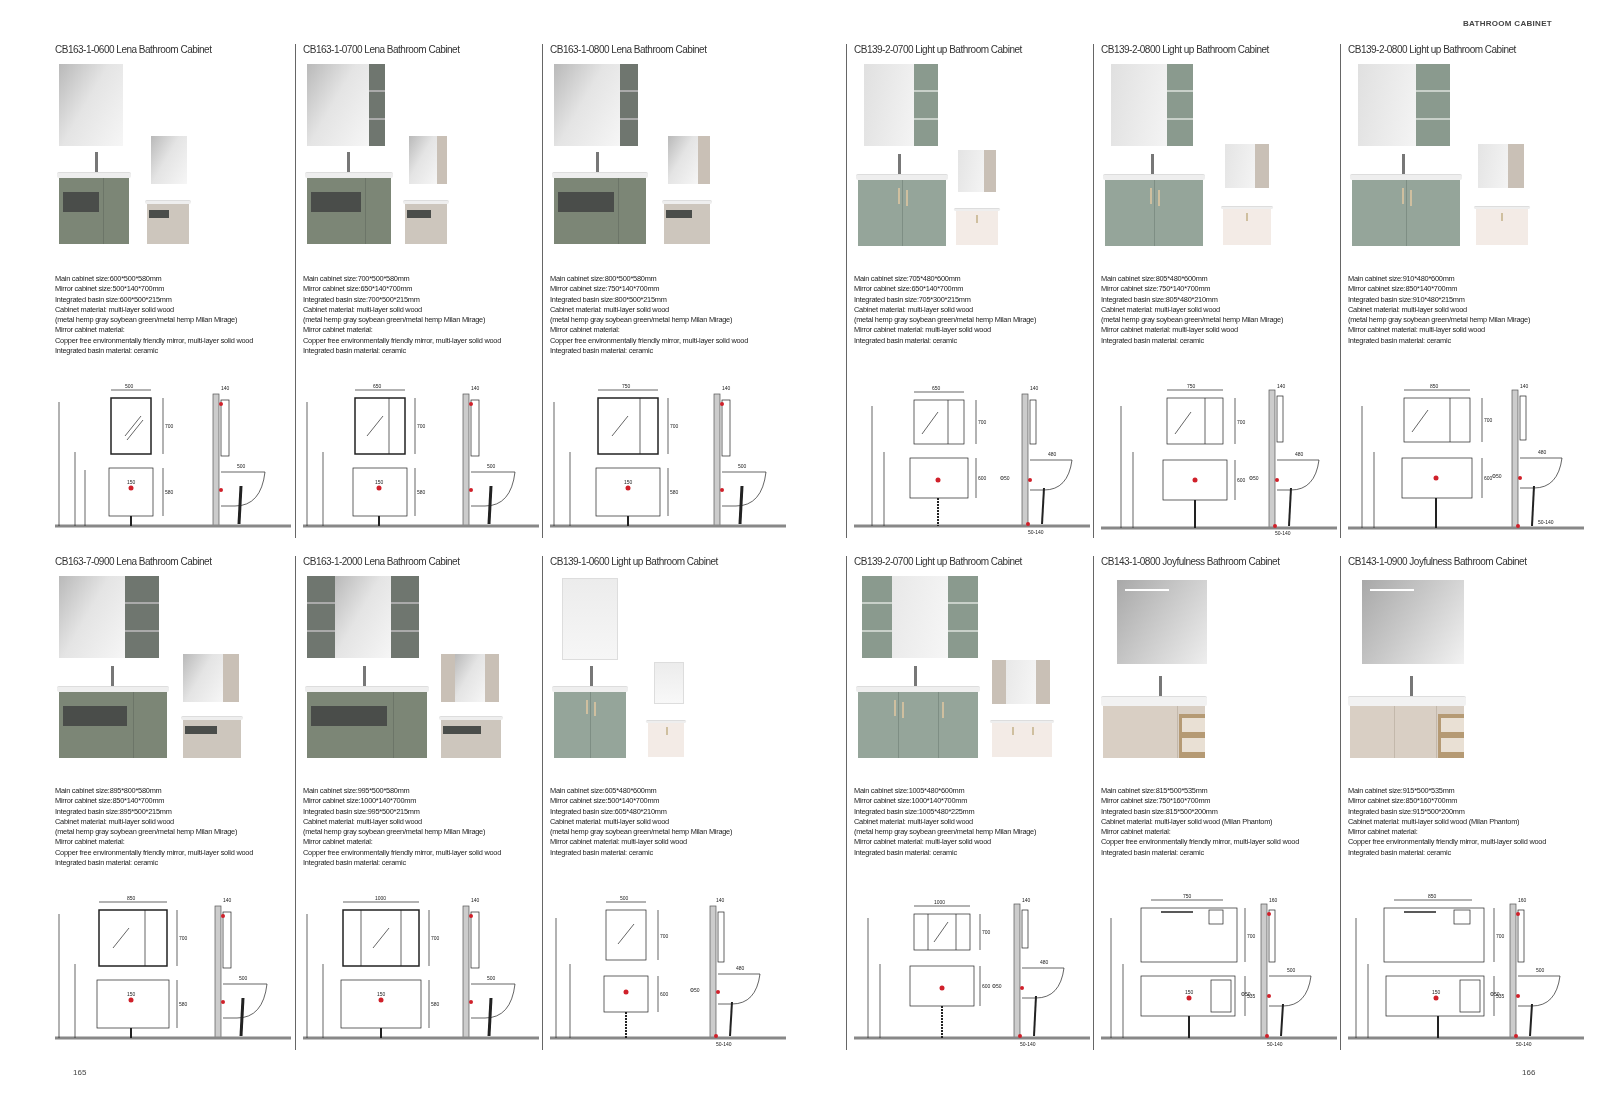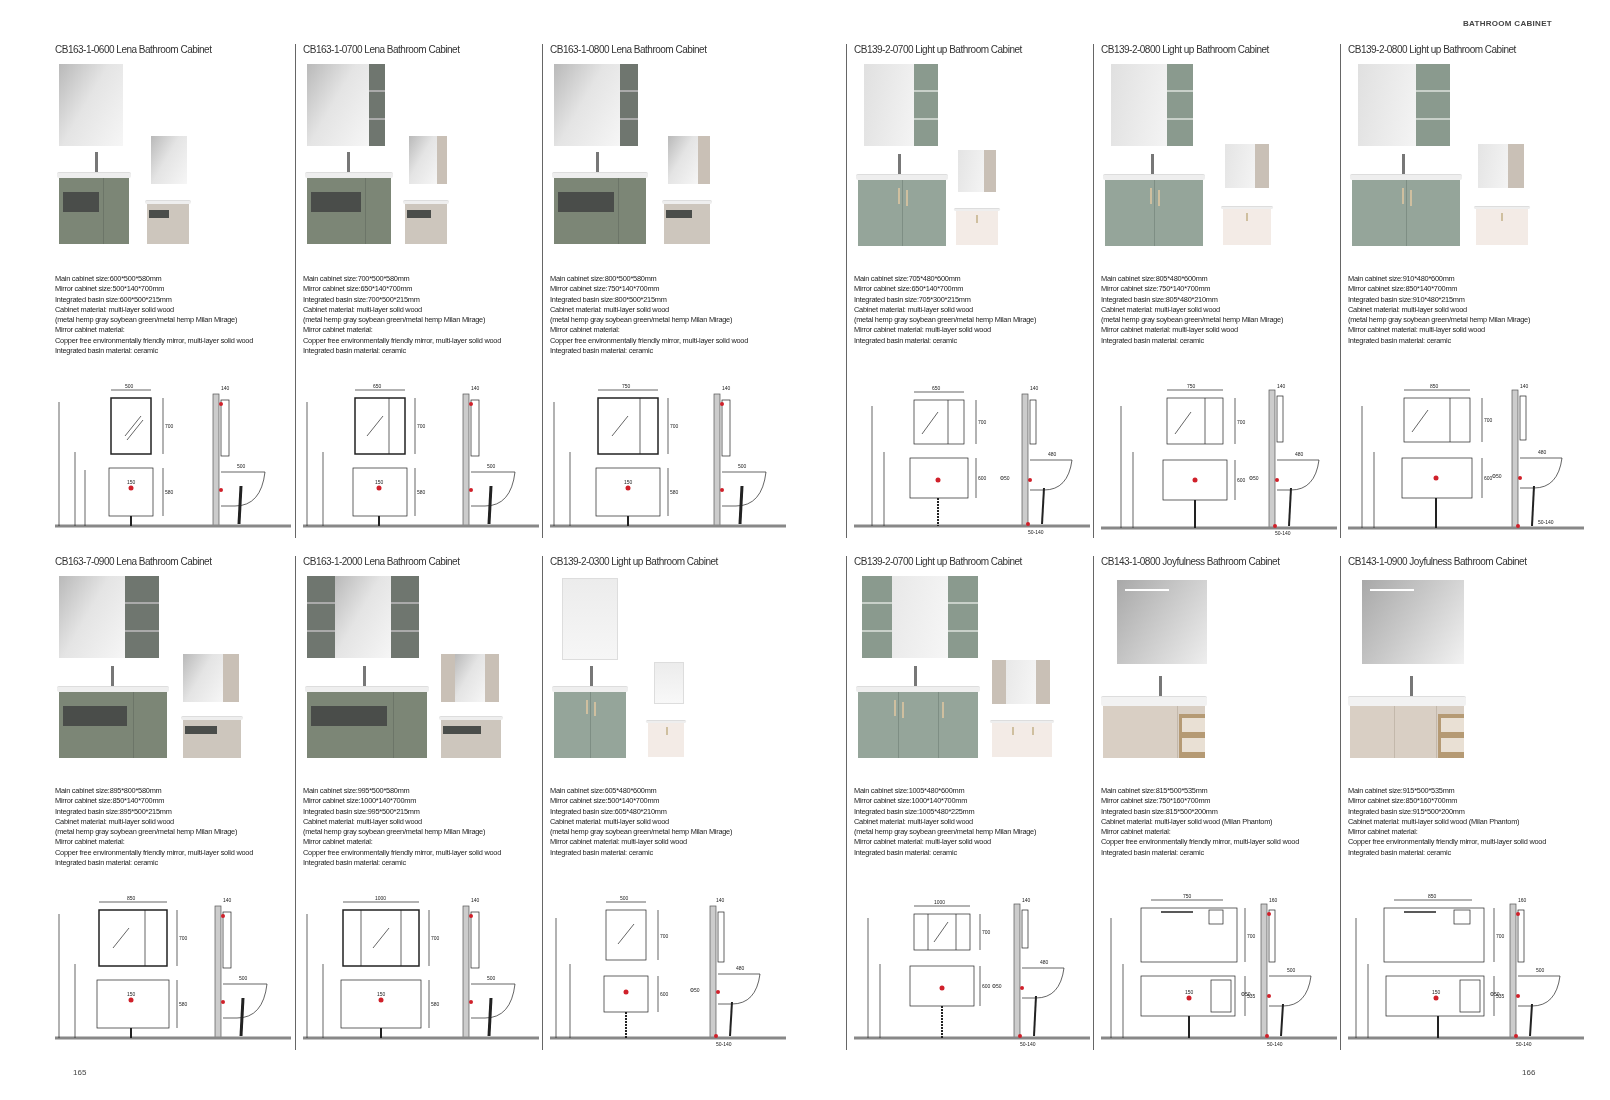--- a/index.html
+++ b/index.html
@@ -386,21 +386,21 @@
           <text x="128" y="52">700</text>
           <text x="128" y="118">580</text>
           <text x="74" y="108">150</text>
           <text x="168" y="14">140</text>
           <text x="184" y="92">500</text>
         </g>
       </svg>
     </div>
 
     <div class="card">
-      <div class="card-title">CB139-2-0300 Light up Bathroom Cabinet</div>
+      <div class="card-title">CB139-1-0600 Light up Bathroom Cabinet</div>
       <div class="photo">
         <div class="mirror" style="left:12px;top:4px;width:56px;height:82px;background:linear-gradient(180deg,#ececec,#f6f6f6);border:1px solid #ddd;"></div>
         <div class="faucet" style="left:40px;top:92px;height:22px;"></div>
         <div class="basin" style="left:2px;top:112px;width:76px;height:6px;"></div>
         <div class="vanity body-sage" style="left:4px;top:118px;width:72px;height:66px;">
           <div class="door-split" style="left:36px;background:#7e8e84;"></div>
           <div class="handle" style="left:32px;top:8px;height:14px;"></div>
           <div class="handle" style="left:40px;top:10px;height:14px;"></div>
         </div>
         <div class="mirror" style="left:104px;top:88px;width:30px;height:42px;background:linear-gradient(180deg,#ececec,#f8f8f8);border:1px solid #ddd;"></div>

